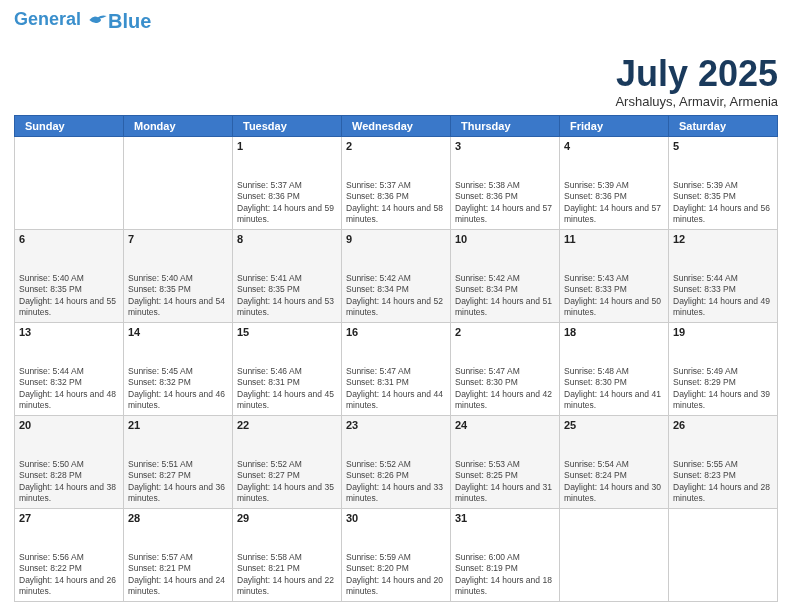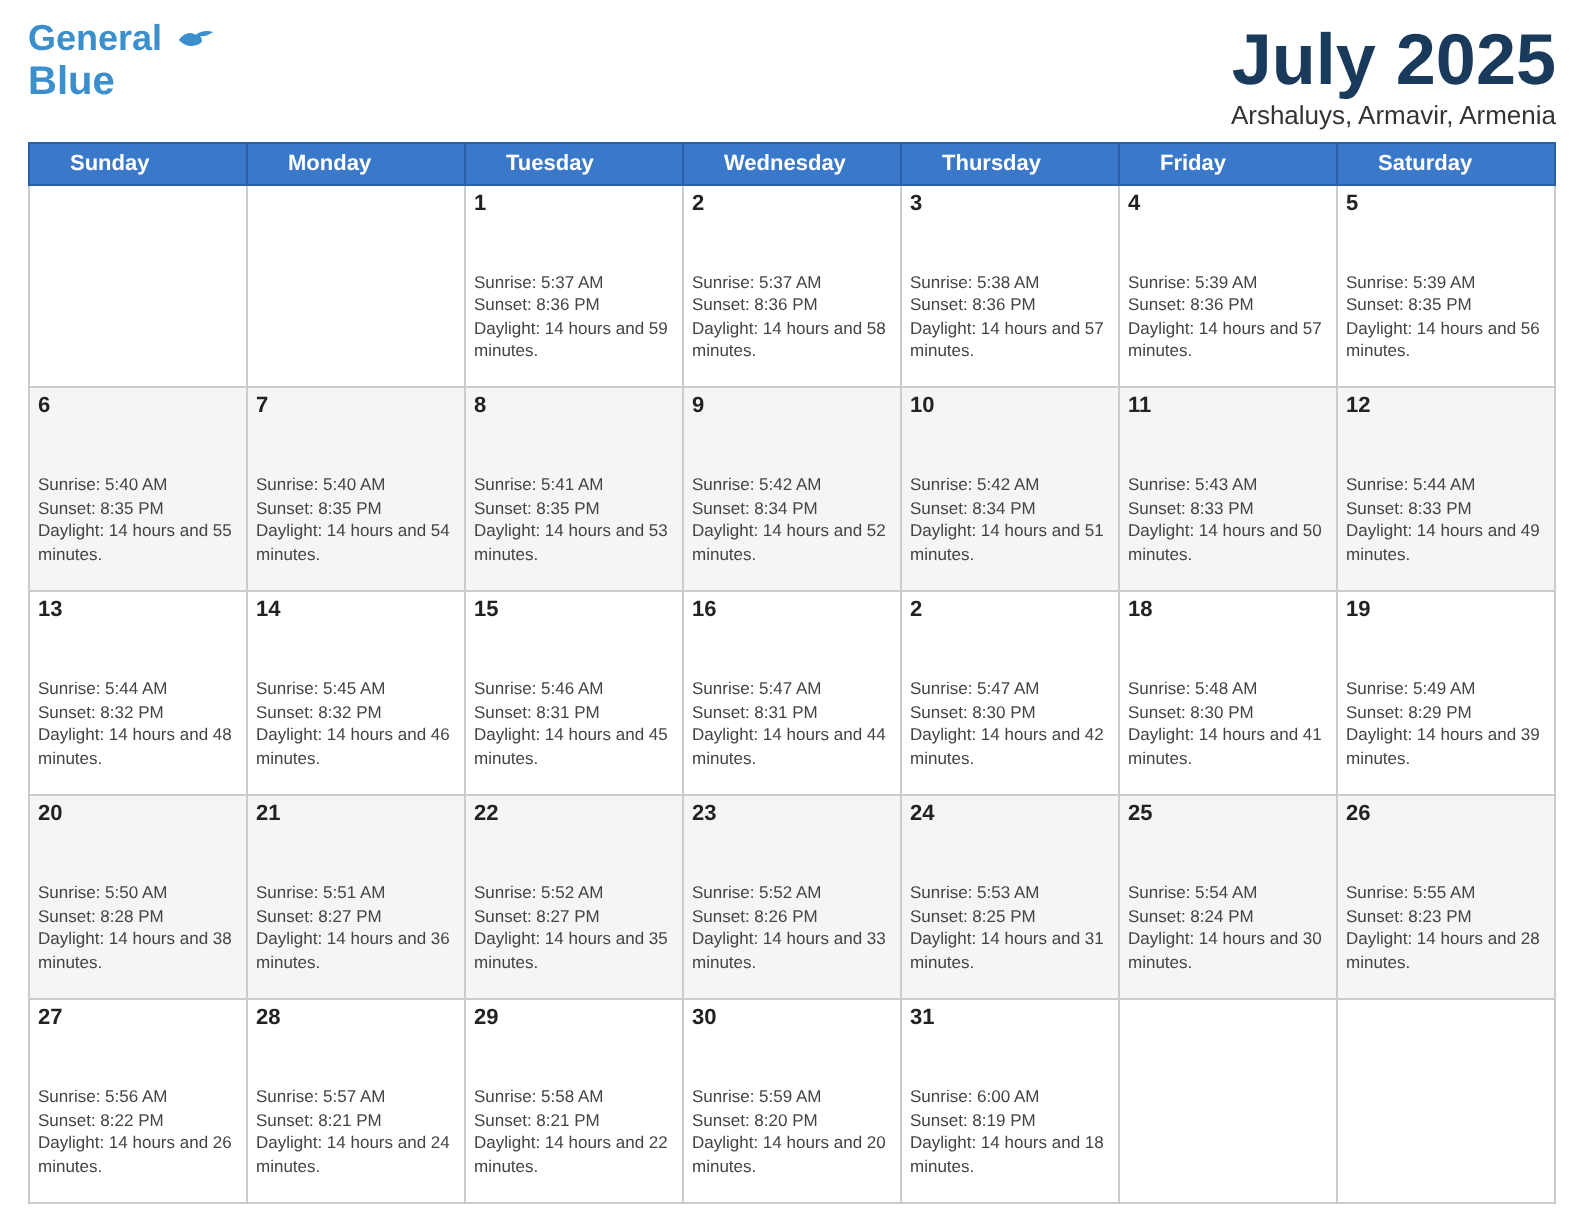--- a/index.html
+++ b/index.html
@@ -18,21 +18,20 @@
       flex-direction: column;
     }
     .header {
       display: flex;
       justify-content: space-between;
       align-items: flex-start;
       margin-bottom: 6px;
     }
     .logo {
       display: flex;
-      flex-direction: column;
       align-items: flex-start;
     }
     .logo-text {
       font-size: 18px;
       font-weight: bold;
       color: #1a3a5c;
       line-height: 1.1;
     }
     .logo-text span {
       color: #3a8fcc;
@@ -45,38 +44,39 @@
       vertical-align: middle;
     }
     .title-block {
       text-align: right;
     }
     .month-title {
       font-size: 36px;
       font-weight: bold;
       color: #1a3a5c;
       line-height: 1.1;
+      margin-top: 44px;
     }
     .subtitle {
       font-size: 13px;
       color: #333;
     }
     .calendar {
       flex: 1;
       border: 1px solid #ccc;
       border-collapse: collapse;
       width: 100%;
       table-layout: fixed;
     }
     .calendar th {
       background-color: #3a78c9;
       color: #fff;
       font-size: 11px;
       font-weight: bold;
-      padding: 4px 20px;
+      padding: 4px 10px;
       border: 1px solid #2a60a9;
       text-align: left;
     }
     .calendar td {
       border: 1px solid #ccc;
       vertical-align: top;
       padding: 3px 4px;
       font-size: 9px;
       color: #333;
       height: 82px;

